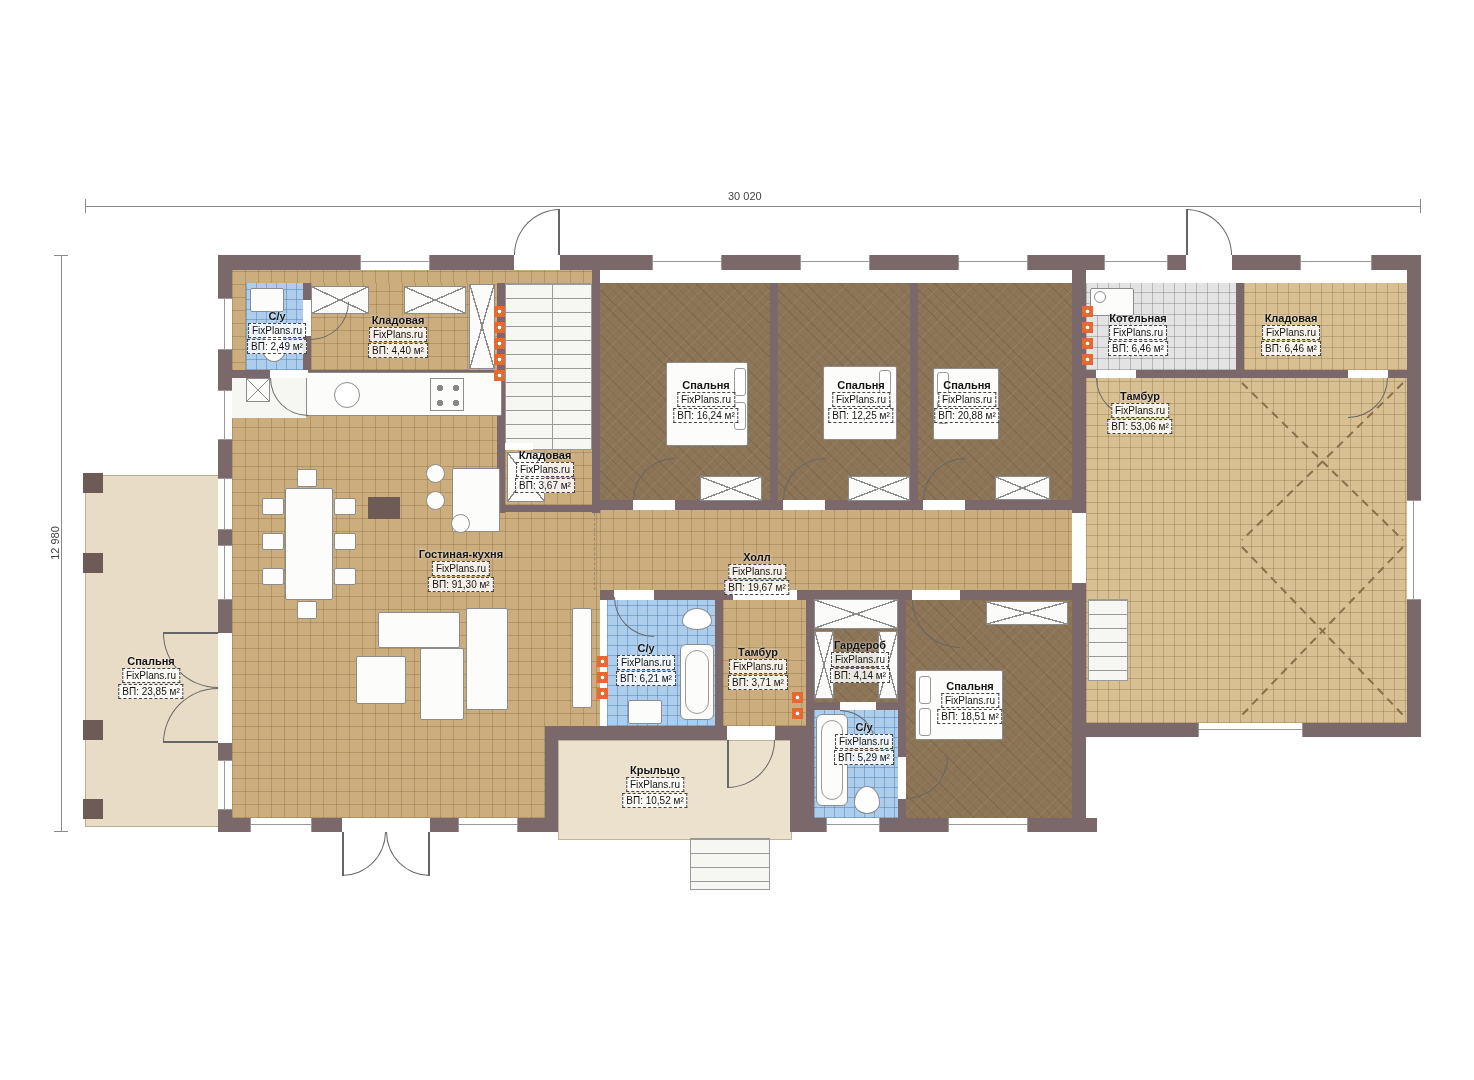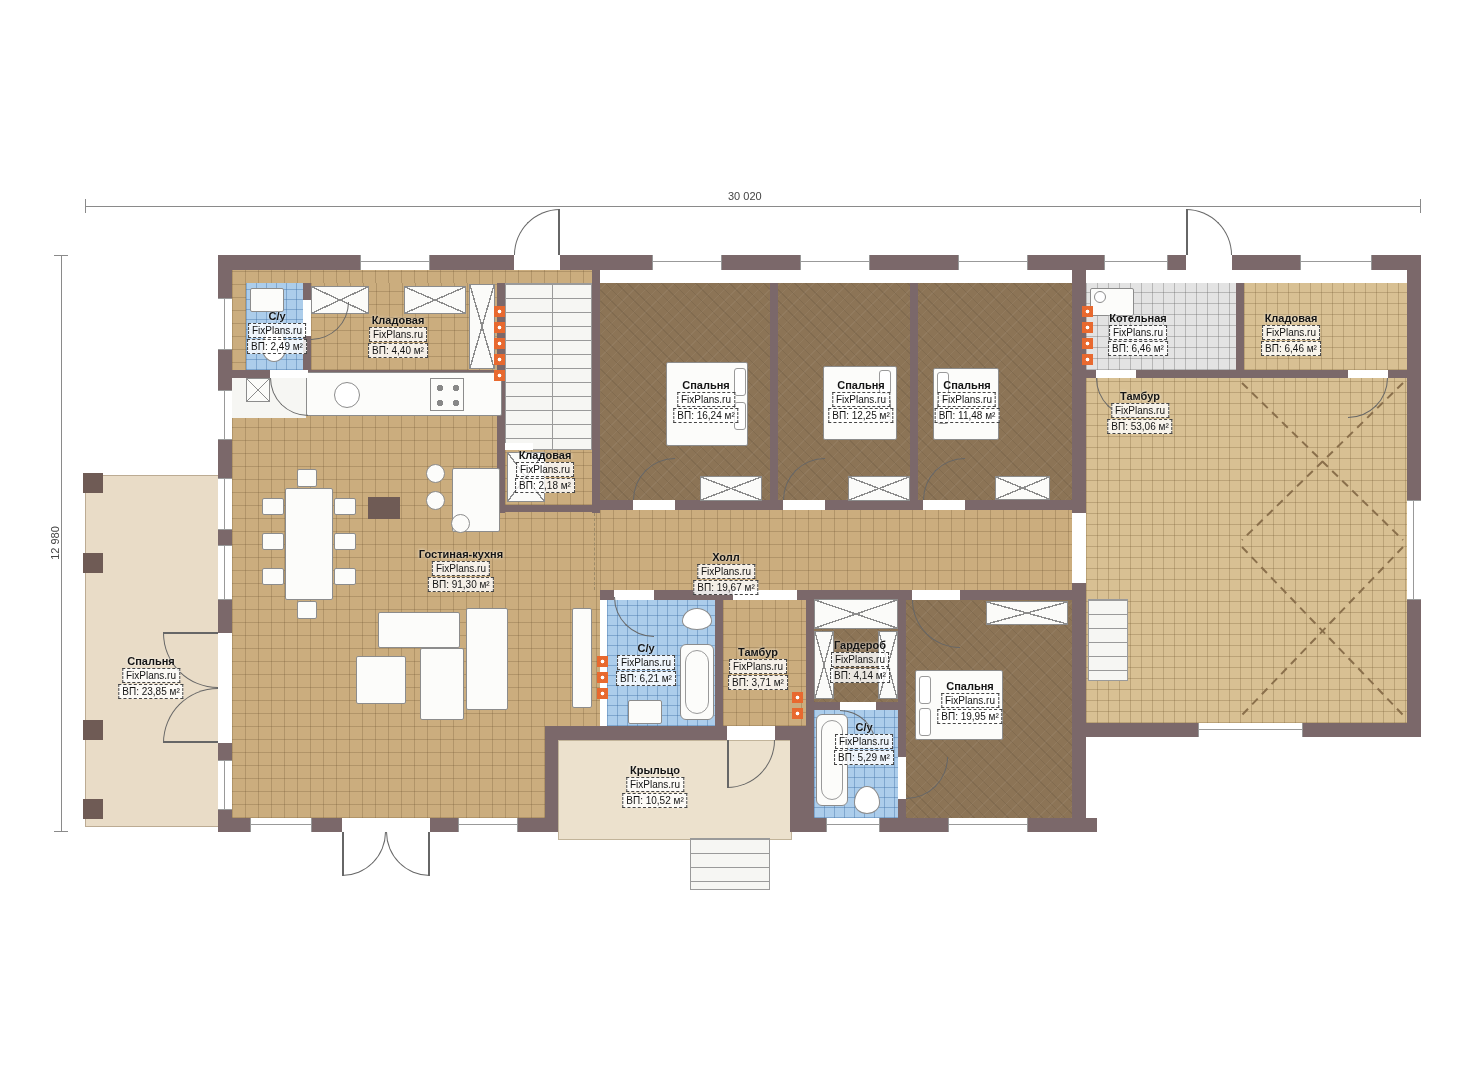--- a/index.html
+++ b/index.html
@@ -258,36 +258,36 @@
     <span class="bx">ВП: 2,49 м²</span>
   </div>
   <div class="room-label" style="left:398px;top:336px">
     <span class="nm">Кладовая</span>
     <span class="bx">FixPlans.ru</span>
     <span class="bx">ВП: 4,40 м²</span>
   </div>
   <div class="room-label" style="left:545px;top:471px">
     <span class="nm">Кладовая</span>
     <span class="bx">FixPlans.ru</span>
-    <span class="bx">ВП: 2,18 м²</span>
+    <span class="bx">ВП: 3,67 м²</span>
   </div>
   <div class="room-label" style="left:706px;top:401px">
     <span class="nm">Спальня</span>
     <span class="bx">FixPlans.ru</span>
     <span class="bx">ВП: 16,24 м²</span>
   </div>
   <div class="room-label" style="left:861px;top:401px">
     <span class="nm">Спальня</span>
     <span class="bx">FixPlans.ru</span>
     <span class="bx">ВП: 12,25 м²</span>
   </div>
   <div class="room-label" style="left:967px;top:401px">
     <span class="nm">Спальня</span>
     <span class="bx">FixPlans.ru</span>
-    <span class="bx">ВП: 11,48 м²</span>
+    <span class="bx">ВП: 20,88 м²</span>
   </div>
   <div class="room-label" style="left:1138px;top:334px">
     <span class="nm">Котельная</span>
     <span class="bx">FixPlans.ru</span>
     <span class="bx">ВП: 6,46 м²</span>
   </div>
   <div class="room-label" style="left:1291px;top:334px">
     <span class="nm">Кладовая</span>
     <span class="bx">FixPlans.ru</span>
     <span class="bx">ВП: 6,46 м²</span>
@@ -295,21 +295,21 @@
   <div class="room-label" style="left:1140px;top:412px">
     <span class="nm">Тамбур</span>
     <span class="bx">FixPlans.ru</span>
     <span class="bx">ВП: 53,06 м²</span>
   </div>
   <div class="room-label" style="left:461px;top:570px">
     <span class="nm">Гостиная-кухня</span>
     <span class="bx">FixPlans.ru</span>
     <span class="bx">ВП: 91,30 м²</span>
   </div>
-  <div class="room-label" style="left:726px;top:573px">
+  <div class="room-label" style="left:757px;top:573px">
     <span class="nm">Холл</span>
     <span class="bx">FixPlans.ru</span>
     <span class="bx">ВП: 19,67 м²</span>
   </div>
   <div class="room-label" style="left:151px;top:677px">
     <span class="nm">Спальня</span>
     <span class="bx">FixPlans.ru</span>
     <span class="bx">ВП: 23,85 м²</span>
   </div>
   <div class="room-label" style="left:646px;top:664px">
@@ -328,21 +328,21 @@
     <span class="bx">ВП: 4,14 м²</span>
   </div>
   <div class="room-label" style="left:864px;top:743px">
     <span class="nm">С/у</span>
     <span class="bx">FixPlans.ru</span>
     <span class="bx">ВП: 5,29 м²</span>
   </div>
   <div class="room-label" style="left:970px;top:702px">
     <span class="nm">Спальня</span>
     <span class="bx">FixPlans.ru</span>
-    <span class="bx">ВП: 19,95 м²</span>
+    <span class="bx">ВП: 18,51 м²</span>
   </div>
   <div class="room-label" style="left:655px;top:786px">
     <span class="nm">Крыльцо</span>
     <span class="bx">FixPlans.ru</span>
     <span class="bx">ВП: 10,52 м²</span>
   </div>
 
 </div>
 
 </body></html>

